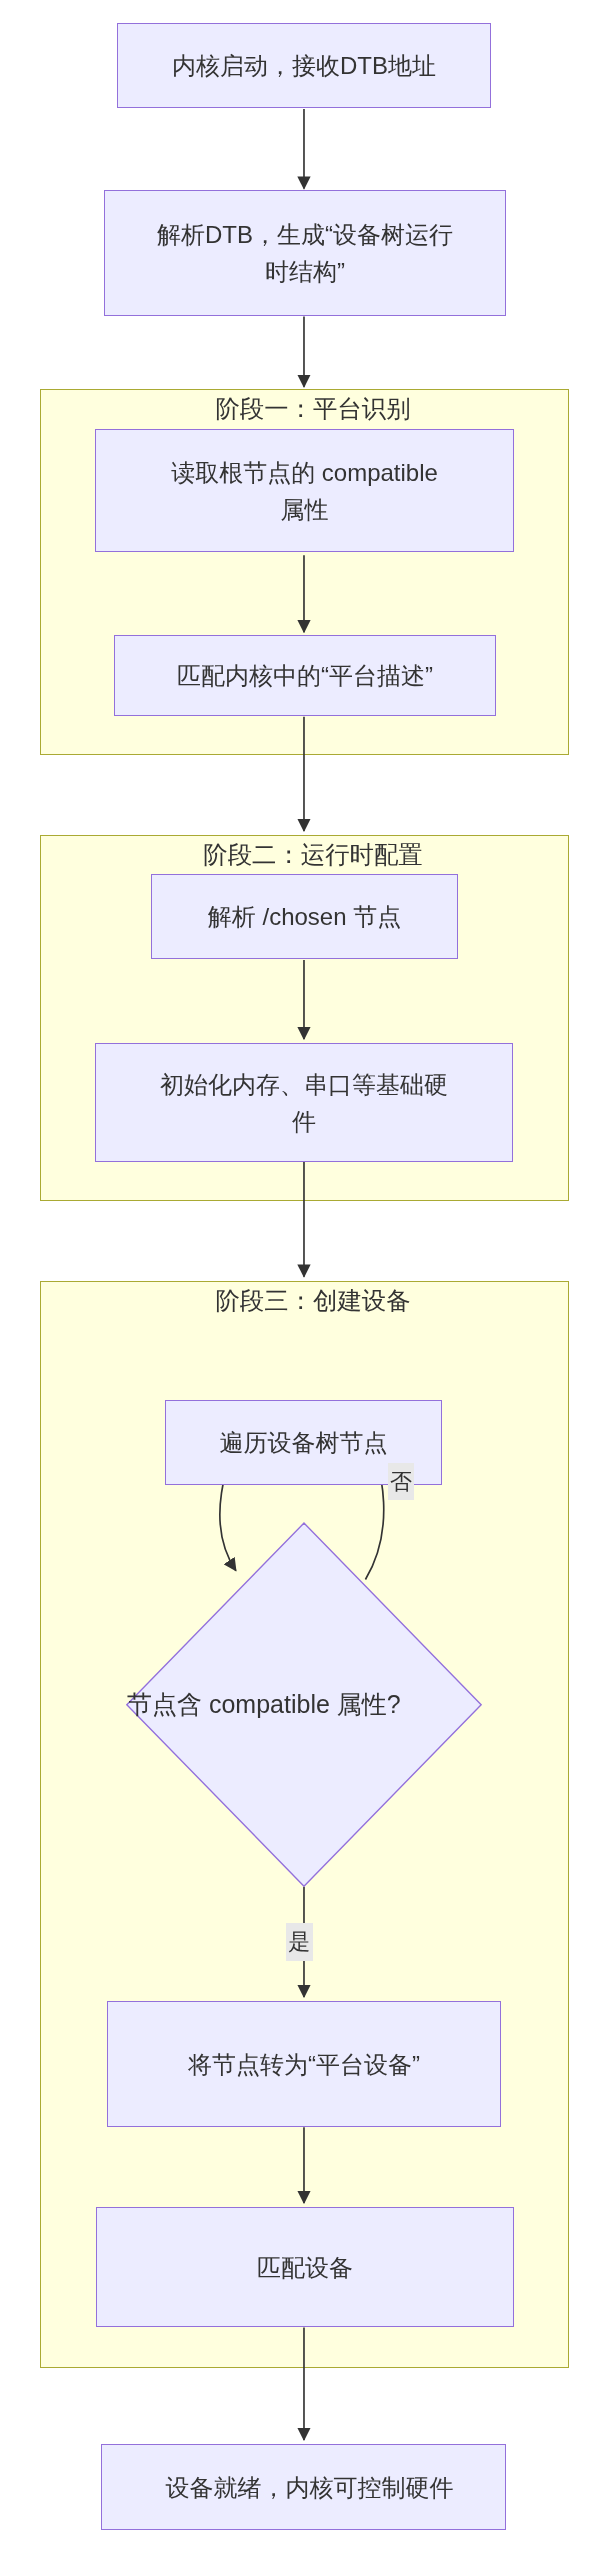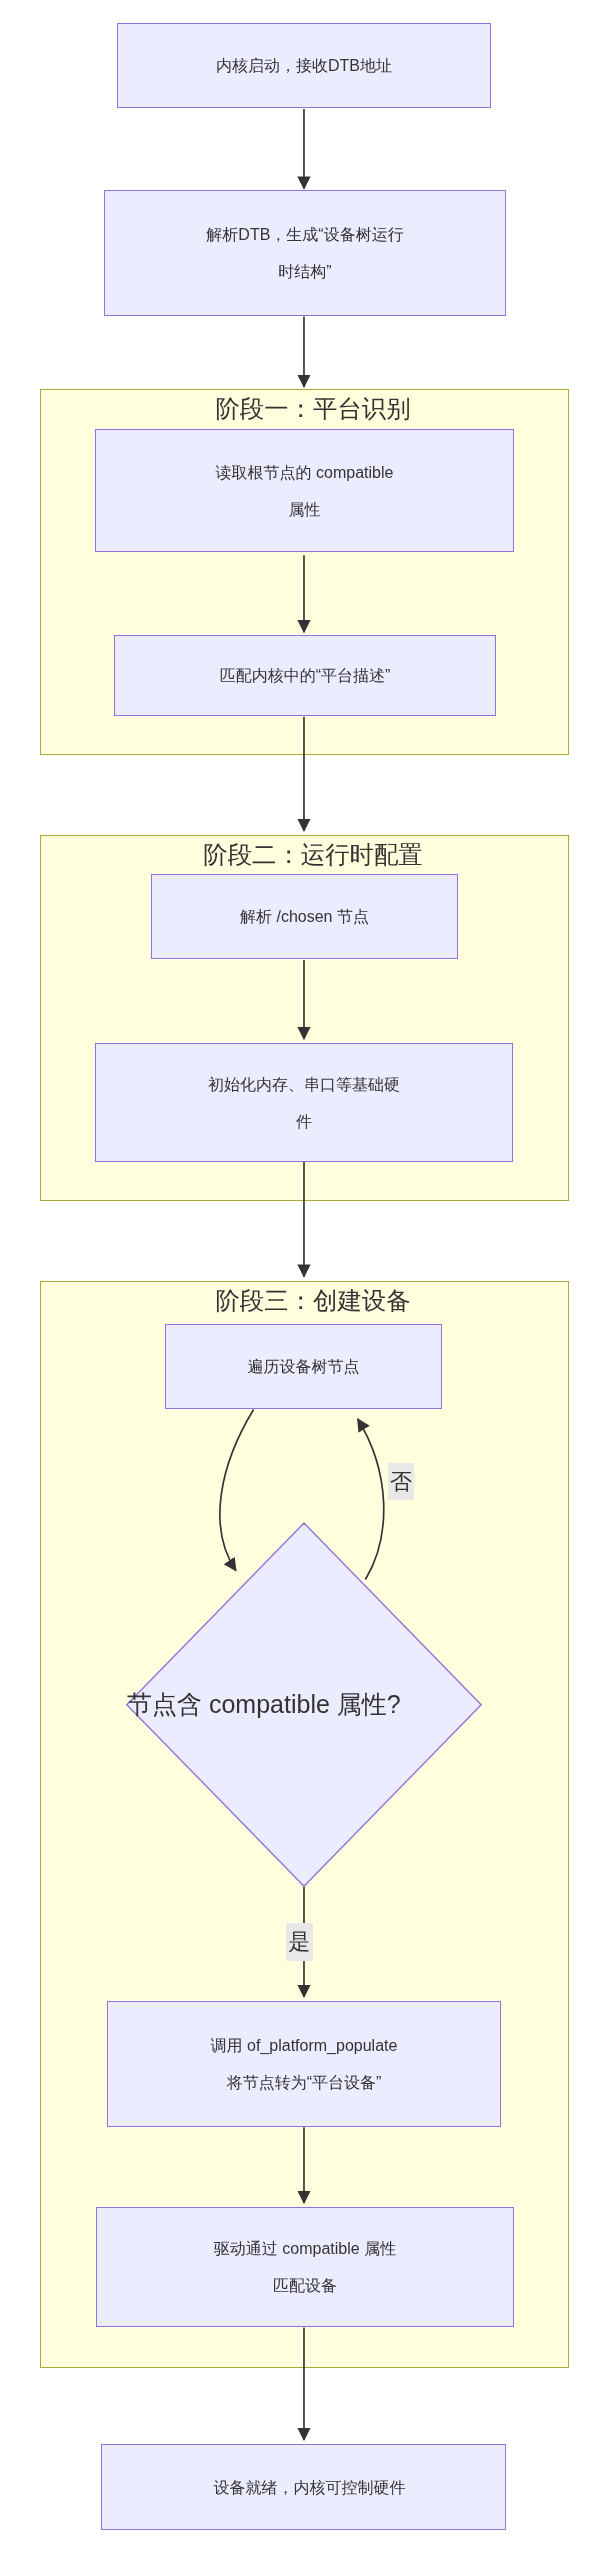--- a/index.html
+++ b/index.html
@@ -38,21 +38,21 @@
   #wires .arrowhead{fill:var(--edge);}
   #wires polygon.decision{fill:var(--node-fill);stroke:var(--node-border);stroke-width:2.5px;}
   .node{
     position:absolute;
     background:var(--node-fill);
     border:1.1px solid var(--node-border);
     box-sizing:border-box;
     display:flex;flex-direction:column;
     justify-content:center;align-items:center;
     text-align:center;
-    font-size:16px;line-height:37px;
+    font-size:24px;line-height:37px;
     z-index:3;
   }
   .node .l{white-space:nowrap;}
   .edge-label{
     position:absolute;
     background:var(--label-bg);
     display:flex;justify-content:center;align-items:center;
     font-size:22px;
     z-index:3;
   }
@@ -65,21 +65,21 @@
   
   #node-start       {left:117px;top:23px;  width:374px;height:85px;}
   #node-parse-dtb   {left:104px;top:190px; width:402px;height:126px;}
   #cluster-phase1   {top:389px; height:366px;}
   #node-read-compat {left:95px;top:429px; width:419px;height:123px;}
   #node-match-desc  {left:114px;top:635px;width:382px;height:81px;}
   #cluster-phase2   {top:835px;height:366px;}
   #node-parse-chosen{left:151px;top:874px;width:307px;height:85px;}
   #node-init-hw     {left:95px;top:1043px;width:418px;height:119px;}
   #cluster-phase3   {top:1281px;height:1087px;}
-  #node-traverse    {left:165px;top:1324px;width:277px;height:85px;justify-content:center;}
+  #node-traverse    {left:165px;top:1400px;width:277px;height:85px;justify-content:center;}
   #label-no         {left:388px;top:1463px;width:26px; height:37px;}
   #diamond-text     {left:127px;top:1688px;width:354px;height:33px;}
   #label-yes        {left:286px;top:1923px;width:26.6px; height:38px;}
   #node-populate    {left:107px;top:2001px;width:394px;height:126px;}
   #node-drv-match   {left:96px;top:2207px;width:418px;height:120px;}
   #node-done        {left:101px;top:2444px;width:405px;height:86px;padding-left:12px;}
 </style>
 </head>
 <body>
 
@@ -150,26 +150,24 @@
     <span>否</span>
   </div>
 
   <div class="diamond-label" id="diamond-text">节点含 compatible 属性?</div>
 
   <div class="edge-label" id="label-yes">
     <span>是</span>
   </div>
 
   <div class="node" id="node-populate">
-    <div class="l">调用 of_platform_populate</div>
     <div class="l">将节点转为“平台设备”</div>
   </div>
 
   <div class="node" id="node-drv-match">
-    <div class="l">驱动通过 compatible 属性</div>
     <div class="l">匹配设备</div>
   </div>
 
   <div class="node" id="node-done">
     <div class="l">设备就绪，内核可控制硬件</div>
   </div>
 
 </div>
 
 

